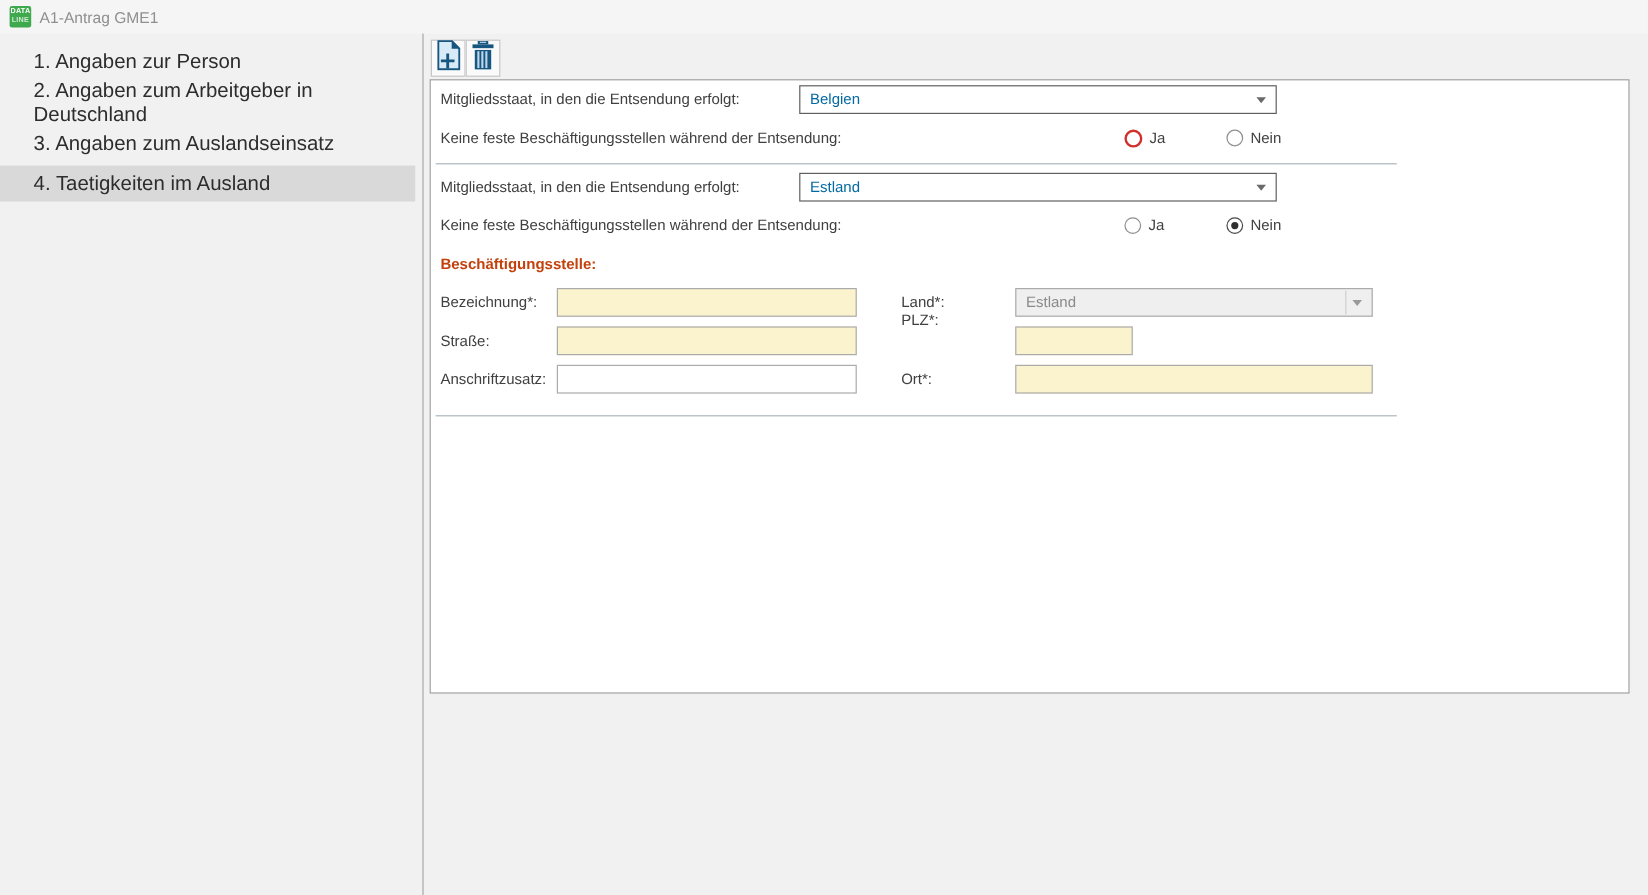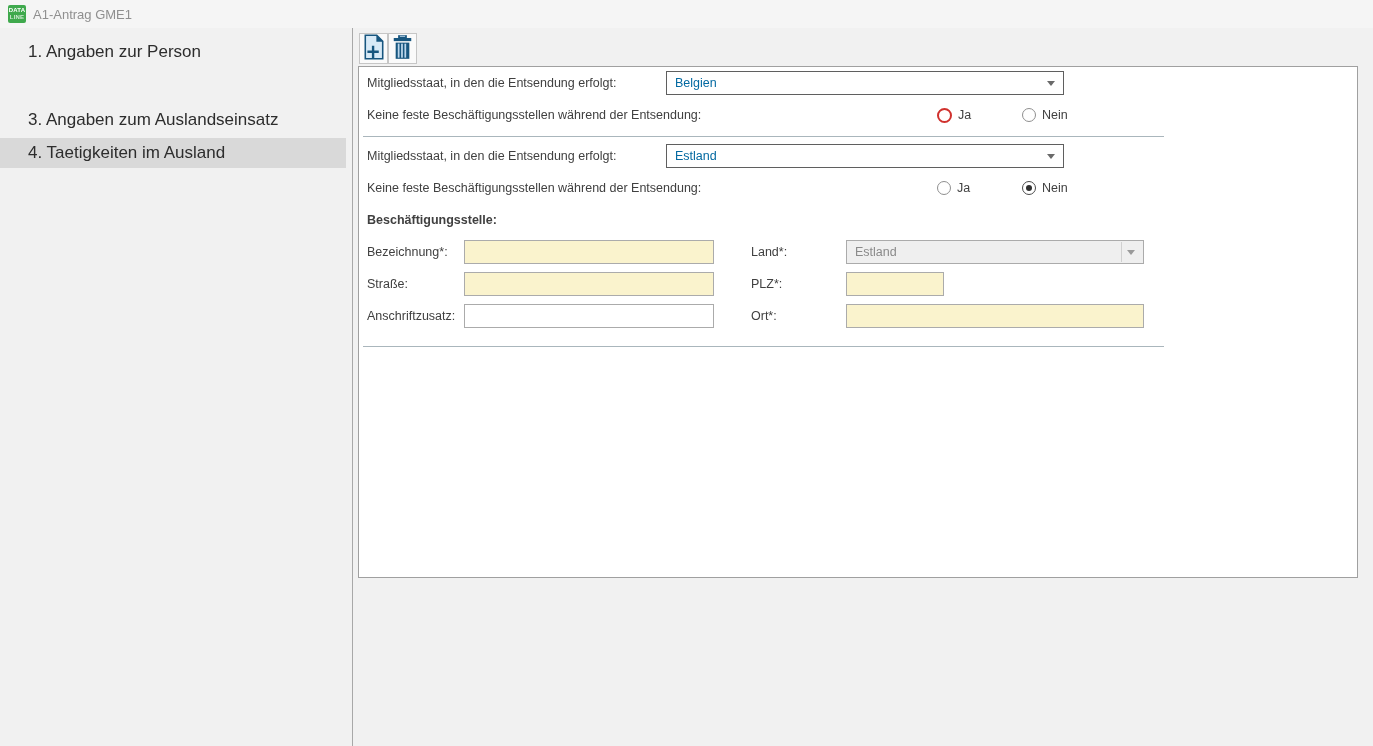--- a/index.html
+++ b/index.html
@@ -57,21 +57,21 @@
   
   .panel {
     position: absolute; left: 358px; top: 66px; width: 1000px; height: 512px;
     background: #ffffff; border: 1px solid #a0a0a0;
   }
   .form-label {
     position: absolute; font-size: 12.5px; color: #404040; line-height: 16px;
     white-space: nowrap;
   }
   .form-heading {
-    position: absolute; font-size: 12.5px; color: #404040; font-weight: bold;
+    position: absolute; font-size: 12.5px; color: #c2410c; font-weight: bold;
     line-height: 16px; white-space: nowrap;
   }
   .separator {
     position: absolute; left: 4px; width: 801px; height: 1px; background: #aab6bc;
   }
 
   
   .dropdown {
     position: absolute; height: 24px; background: #ffffff;
     border: 1px solid #5f5f5f;
@@ -127,20 +127,23 @@
   <div class="app-icon">
     <div class="ln">DATA</div>
     <div class="ln ln2">LINE</div>
   </div>
   <div class="window-title">A1-Antrag GME1</div>
 </div>
 
 <div class="sidebar">
   <div class="nav-item" style="top:9px">
       <span>1. Angaben zur Person</span>
+    </div>
+  <div class="nav-item" style="top:43px">
+      <span>2. Angaben zum Arbeitgeber in Deutschland</span>
     </div>
   <div class="nav-item" style="top:77px">
       <span>3. Angaben zum Auslandseinsatz</span>
     </div>
   <div class="nav-item active" style="top:110px">
       <span>4. Taetigkeiten im Ausland</span>
     </div>
 </div>
 <div class="v-divider"></div>
 
@@ -213,21 +216,21 @@
   <div class="form-label" style="left:392px; top:177px">Land*:</div>
   <div class="dropdown disabled" style="left:487px; top:173px; width:298px">
     <span class="dd-text">Estland</span>
     <span class="dd-split"></span>
     <span class="dd-arrow"></span>
   </div>
 
   <div class="form-label" style="left:8px; top:209px">Straße:</div>
   <input class="tf required" style="left: 105px; top: 205px; width: 250px;" value="">
 
-  <div class="form-label" style="left:392px; top:209px">PLZ*:</div>
+  <div class="form-label" style="left:392px; top:192px">PLZ*:</div>
   <input class="tf required" style="left: 487px; top: 205px; width: 98px;" value="">
 
   <div class="form-label" style="left:8px; top:241px">Anschriftzusatz:</div>
   <input class="tf" style="left: 105px; top: 237px; width: 250px;" value="">
 
   <div class="form-label" style="left:392px; top:241px">Ort*:</div>
   <input class="tf required" style="left: 487px; top: 237px; width: 298px;" value="">
 
   <div class="separator" style="top:279px"></div>
 

